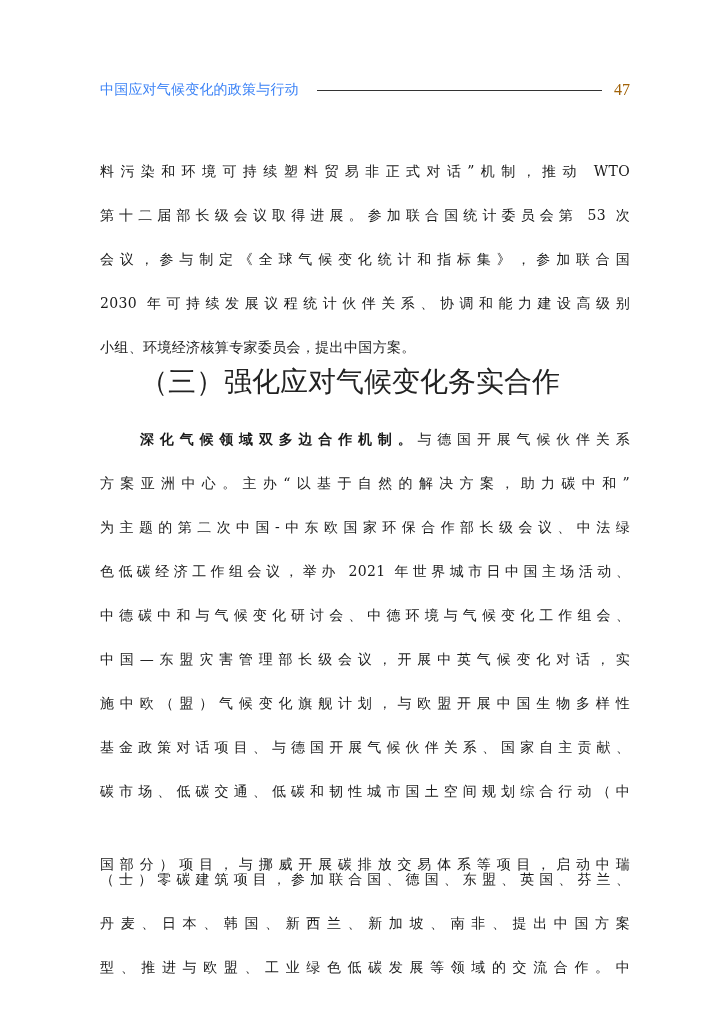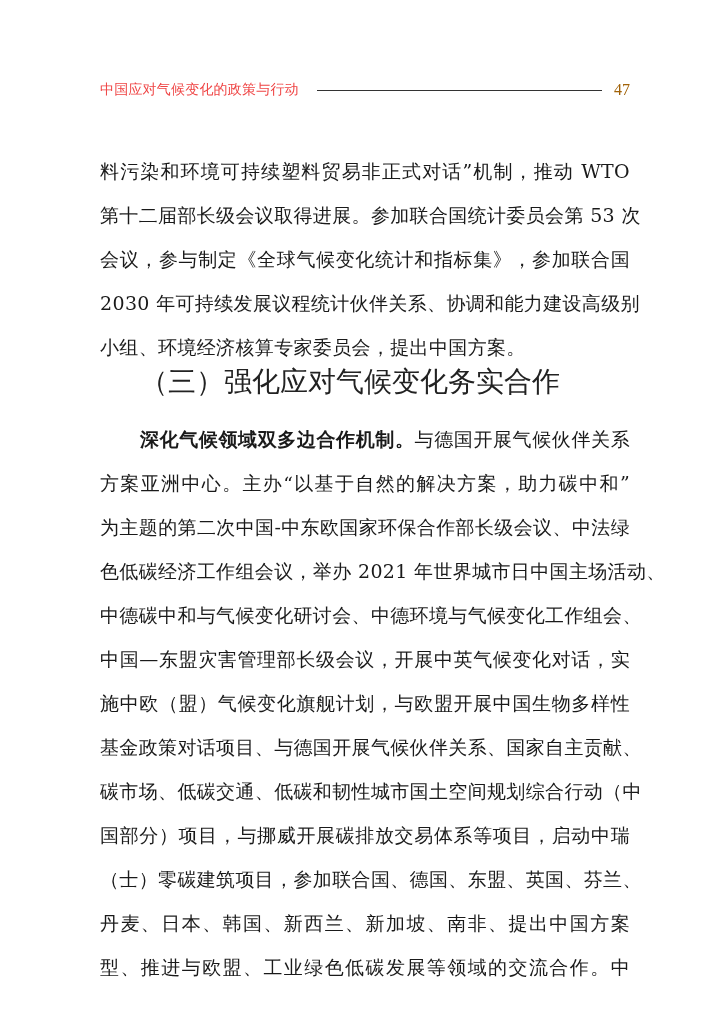--- a/index.html
+++ b/index.html
@@ -6,30 +6,30 @@
     body {
       width: 724px; height: 1023px; background: #ffffff; position: relative; overflow: hidden;
       font-family: "DejaVu Serif", "Liberation Serif", serif; color: #1a1a1a;
     }
     .header {
       position: absolute; left: 100px; top: 78px; width: 530px; height: 24px;
       display: flex; align-items: center;
     }
     .header-title {
       font-family: Liberation Mono, monospace;
-      font-size: 14px; color: #ef4444; letter-spacing: 0.2px; white-space: nowrap;
+      font-size: 14px; color: #3b82f6; letter-spacing: 0.2px; white-space: nowrap;
     }
     .header-rule {
       flex: 1; height: 0; border-top: 1.3px solid #333; margin: 0 12px 0 18px;
     }
     .header-page {
       font-family: "Liberation Serif", serif; font-size: 16px; color: #a16207;
     }
     .line {
-      position: absolute; left: 100px; width: 530px; font-size: 19px; line-height: 30px;
+      position: absolute; left: 100px; width: 530px; font-size: 14px; line-height: 30px;
       white-space: nowrap; letter-spacing: 0.35px;
     }
     .line.justify { text-align: justify; text-align-last: justify; }
     .heading {
       position: absolute; left: 140px; top: 366px; font-size: 28px; line-height: 32px;
       font-family: "DejaVu Sans", "Liberation Sans", sans-serif; color: #222; white-space: nowrap;
     }
     .bold { font-weight: bold; font-family: "DejaVu Sans", "Liberation Sans", sans-serif; }
   </style>
 </head>
@@ -54,17 +54,17 @@
 <div>
   <div class="line" style="top:424px; left:140px; width:490px; text-align:justify; text-align-last:justify;"><span class="bold">深化气候领域双多边合作机制。</span><span>与德国开展气候伙伴关系</span></div>
   <div class="line justify" style="top:468px">方案亚洲中心。主办“以基于自然的解决方案，助力碳中和”</div>
   <div class="line justify" style="top:512px">为主题的第二次中国-中东欧国家环保合作部长级会议、中法绿</div>
   <div class="line justify" style="top:556px">色低碳经济工作组会议，举办 2021 年世界城市日中国主场活动、</div>
   <div class="line justify" style="top:600px">中德碳中和与气候变化研讨会、中德环境与气候变化工作组会、</div>
   <div class="line justify" style="top:644px">中国—东盟灾害管理部长级会议，开展中英气候变化对话，实</div>
   <div class="line justify" style="top:688px">施中欧（盟）气候变化旗舰计划，与欧盟开展中国生物多样性</div>
   <div class="line justify" style="top:732px">基金政策对话项目、与德国开展气候伙伴关系、国家自主贡献、</div>
   <div class="line justify" style="top:776px">碳市场、低碳交通、低碳和韧性城市国土空间规划综合行动（中</div>
-  <div class="line justify" style="top:820px">国部分）项目，与挪威开展碳排放交易体系等项目，启动中瑞</div>
+  <div class="line justify" style="top:849px">国部分）项目，与挪威开展碳排放交易体系等项目，启动中瑞</div>
   <div class="line justify" style="top:864px">（士）零碳建筑项目，参加联合国、德国、东盟、英国、芬兰、</div>
   <div class="line justify" style="top:908px">丹麦、日本、韩国、新西兰、新加坡、南非、提出中国方案</div>
   <div class="line justify" style="top:952px">型、推进与欧盟、工业绿色低碳发展等领域的交流合作。中</div>
 </div>
 
 </body></html>

